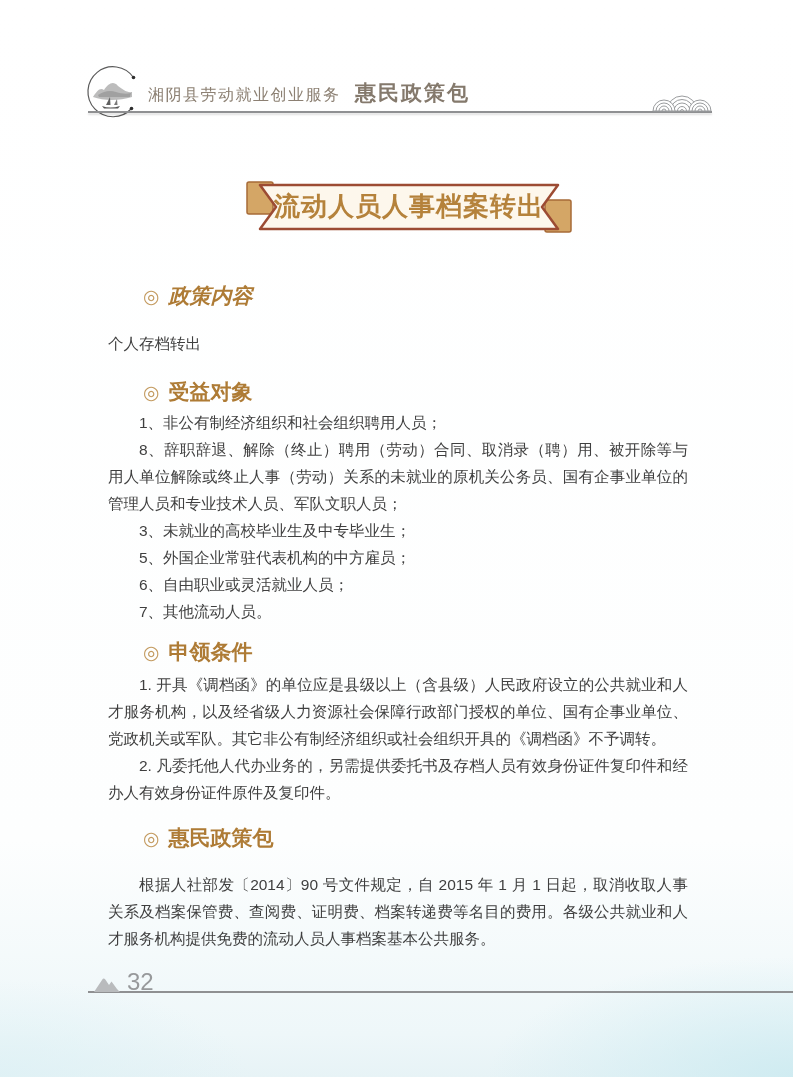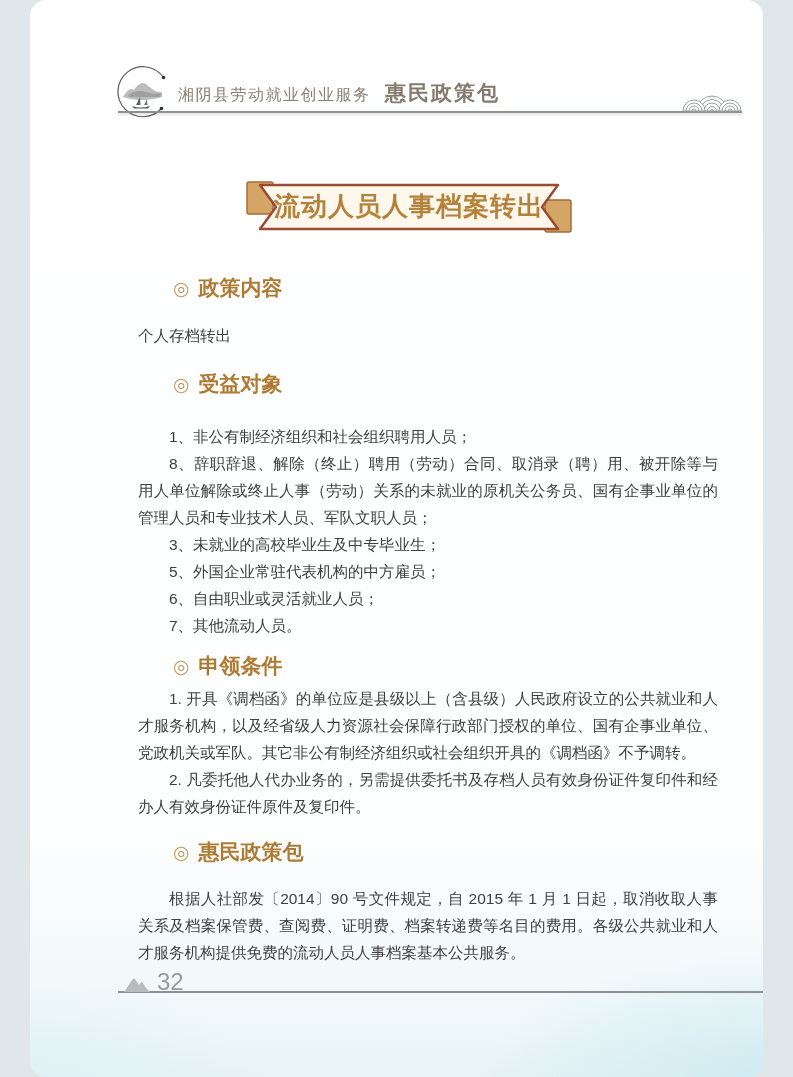--- a/index.html
+++ b/index.html
@@ -1,49 +1,48 @@
 <!DOCTYPE html>
 <html lang="zh"><head>
 <meta charset="utf-8">
 <style>
   * { box-sizing: border-box; }
   html,body { margin:0; padding:0; background:#dfe7ea; }
   .page {
     position: relative;
-    width: 733px; height: 1077px;
+    width: 793px; height: 1077px;
     margin: 0 auto;
     overflow: hidden;
     font-family: "Liberation Sans", "DejaVu Sans", sans-serif;
     background:
       radial-gradient(55% 16% at 100% 100%, rgba(206,235,241,.95) 0%, rgba(206,235,241,0) 70%),
       radial-gradient(45% 13% at 0% 100%, rgba(222,241,245,.85) 0%, rgba(222,241,245,0) 70%),
       linear-gradient(to bottom, #ffffff 0%, #fdfefe 78%, #eef7f9 96%, #e7f3f6 100%);
-    border-radius: 16px;
   }
   
   #logo { position:absolute; top:64px; left:86px; }
   #brand { position:absolute; top:79px; left:148px; white-space:nowrap; }
   .brand-main { font-size:16px; color:#8c8073; letter-spacing:1.5px; }
   .brand-script { font-size:21px; font-weight:bold; margin-left:10px; color:#84796c; letter-spacing:2px; }
   #header-rule { position:absolute; top:111px; left:88px; width:624px; height:2px;
                  background:#8f9092; box-shadow:0 2px 2px rgba(0,0,0,.12); }
   #cloud { position:absolute; top:84px; left:652px; }
   
-  #banner { position:absolute; top:181px; left:214px; width:330px; height:52px; }
+  #banner { position:absolute; top:181px; left:244px; width:330px; height:52px; }
   #banner svg { position:absolute; inset:0; }
   .banner-text { position:absolute; inset:0; text-align:center; line-height:51px;
                  font-size:26px; font-weight:bold; color:#b5823b; letter-spacing:1px; }
   
   #content { position:absolute; left:108px; top:262px; width:580px; }
   h2.sec { margin:0 0 0 35px; font-size:21px; font-weight:bold; color:#ae7b35; line-height:28px; }
   .sec-marker { color:#c39a5f; font-size:19px; margin-right:9px; font-weight:normal; }
   p.body { margin:0; font-size:15.5px; line-height:27px; color:#3f3f3f; text-align:justify; }
   .indent { text-indent:2em; }
-  #sec0-h { margin-top:12px; }  #sec0-p { margin-top:19px; }
-  #sec1-h { margin-top:21px; }  #sec1-list { margin-top:24px; }
+  #sec0-h { margin-top:20px;font-style:italic; }  #sec0-p { margin-top:19px; }
+  #sec1-h { margin-top:21px; }  #sec1-list { margin-top:2px; }
   #sec2-h { margin-top:13px; }  #sec2-p0 { margin-top:4px; }
   #sec3-h { margin-top:18px; }  #sec3-p0 { margin-top:18px; }
   
   #footer-rule { position:absolute; top:991px; left:88px; width:705px; height:2px; background:#8f9092; }
   #mountain { position:absolute; top:975px; left:94px; }
   #page-number { position:absolute; top:968px; left:127px; font-size:24px; color:#97999b; }
 </style>
 </head>
 <body>
 

